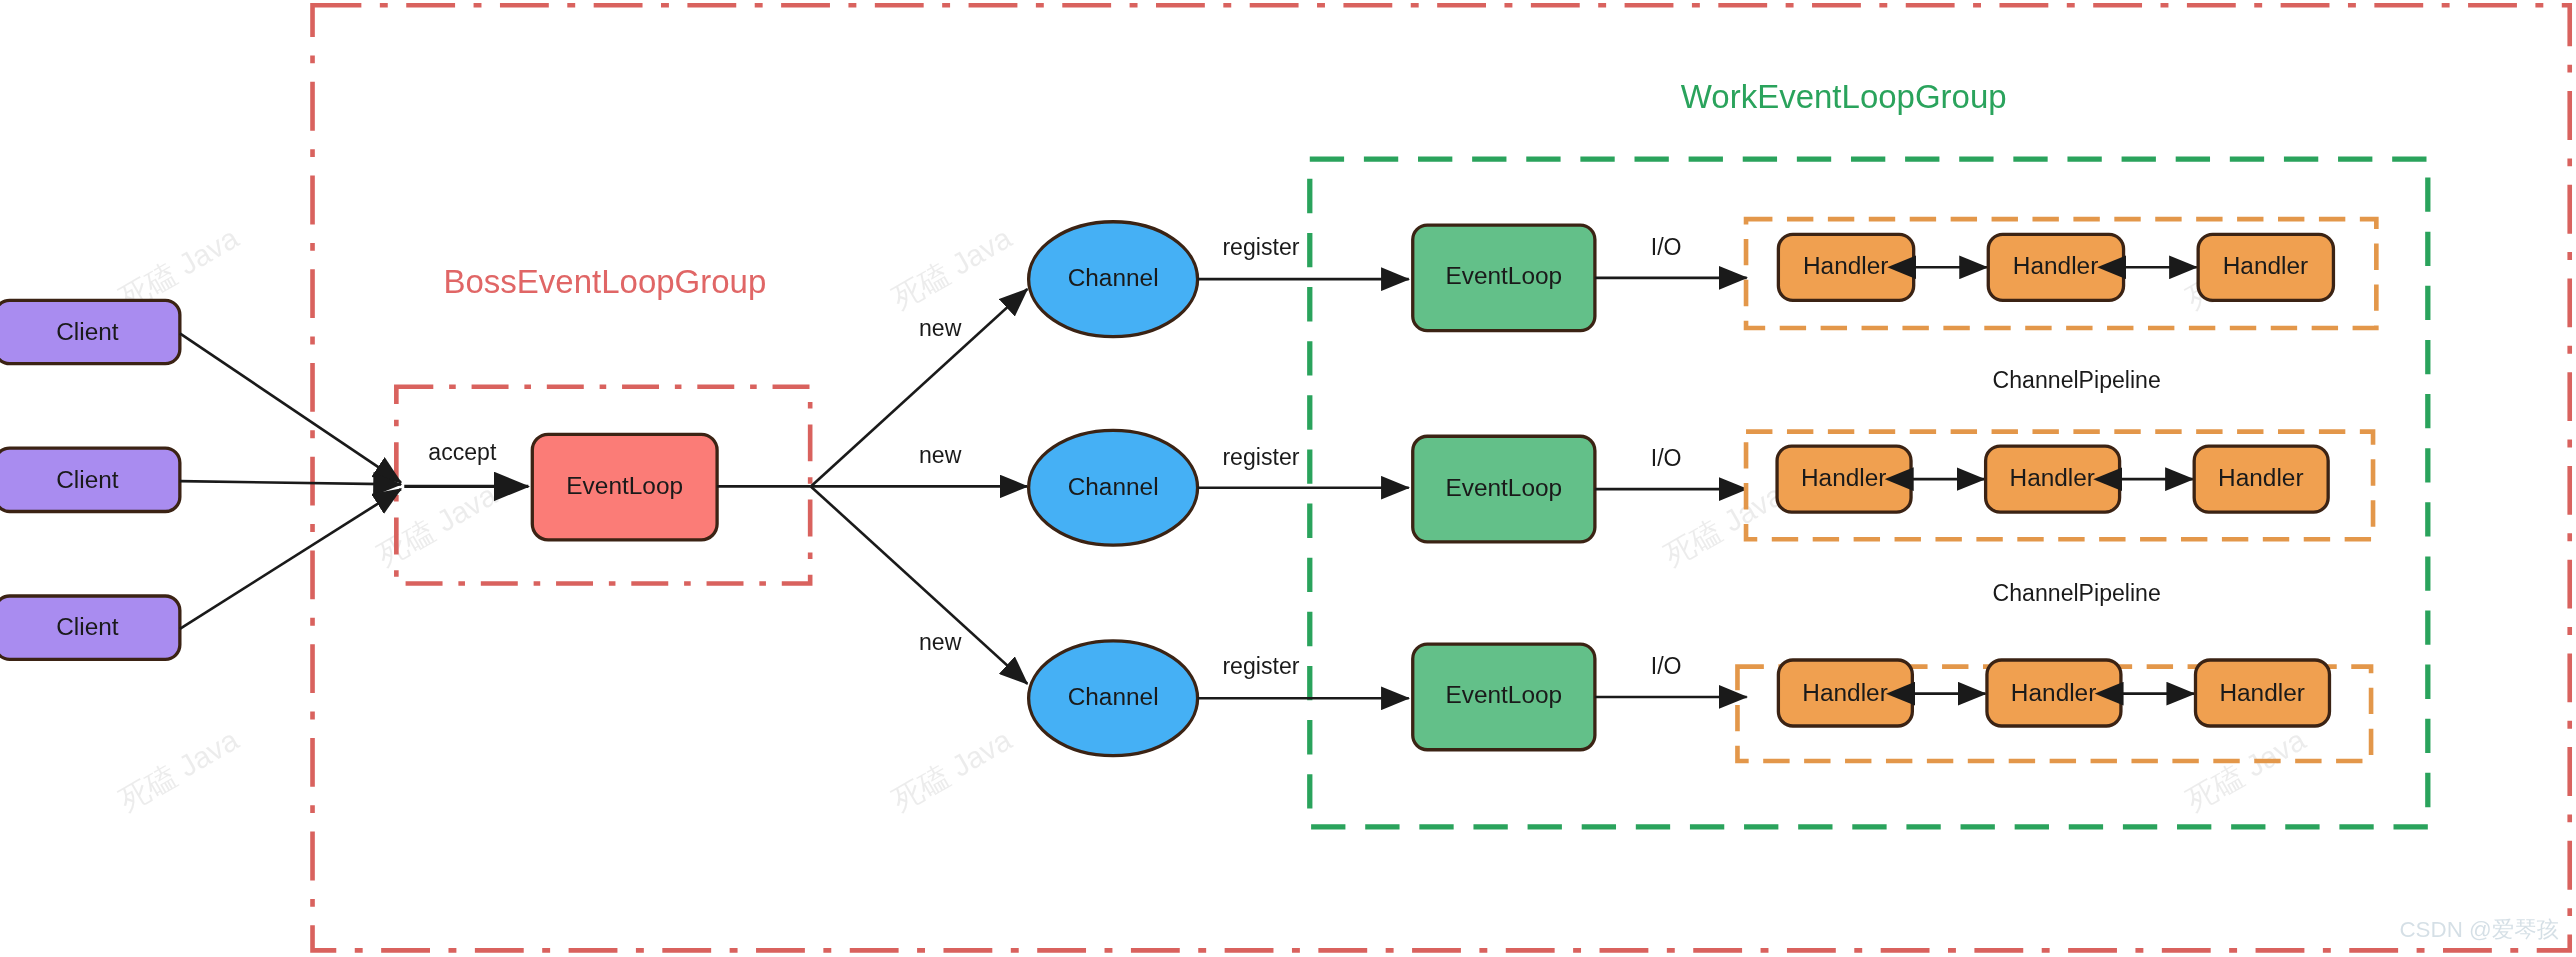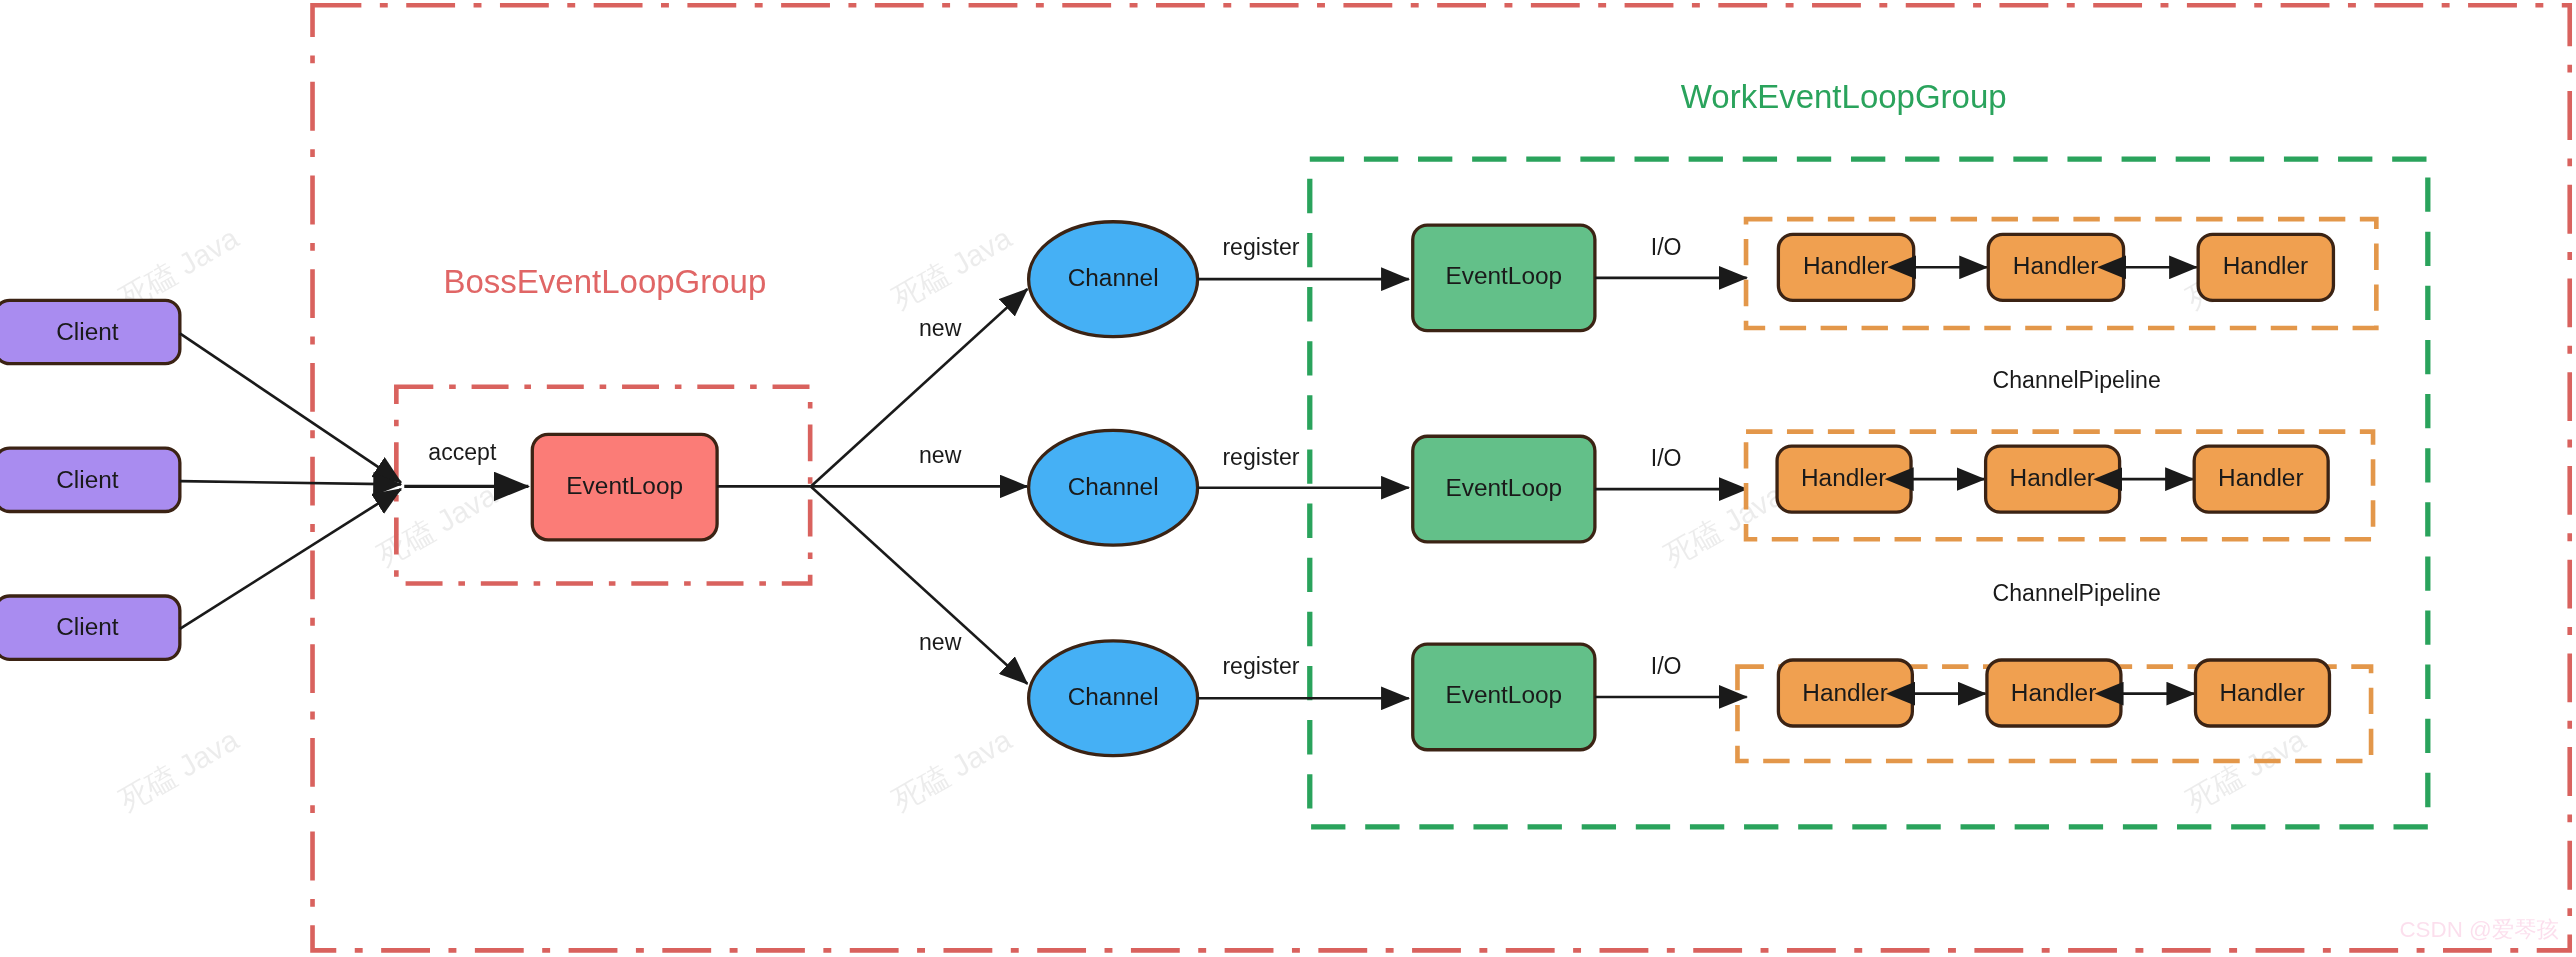--- a/index.html
+++ b/index.html
@@ -72,21 +72,21 @@
     white-space: nowrap;
     pointer-events: none;
     user-select: none;
   }
   .csdn-wm {
     position: absolute;
     right: 17px;
     bottom: 12px;
     font-family: "Liberation Sans", sans-serif;
     font-size: 22.4px;
-    color: #ec4899;
+    color: #0c4a6e;
     opacity: 0.17;
     white-space: nowrap;
     pointer-events: none;
     user-select: none;
   }
 </style>
 </head>
 <body>
 
 <div id="stage">

